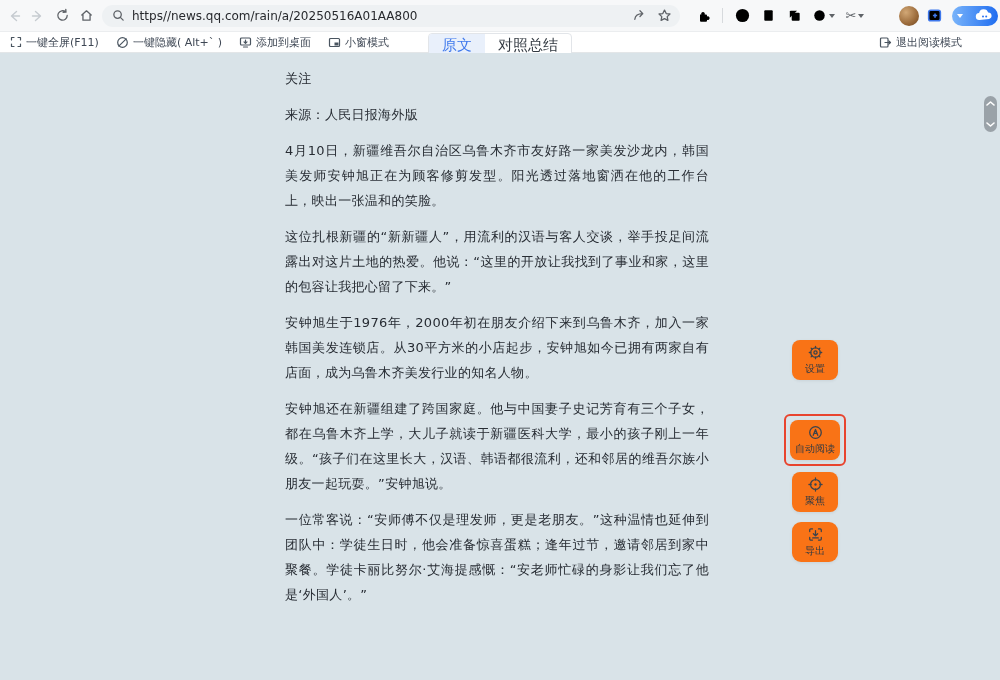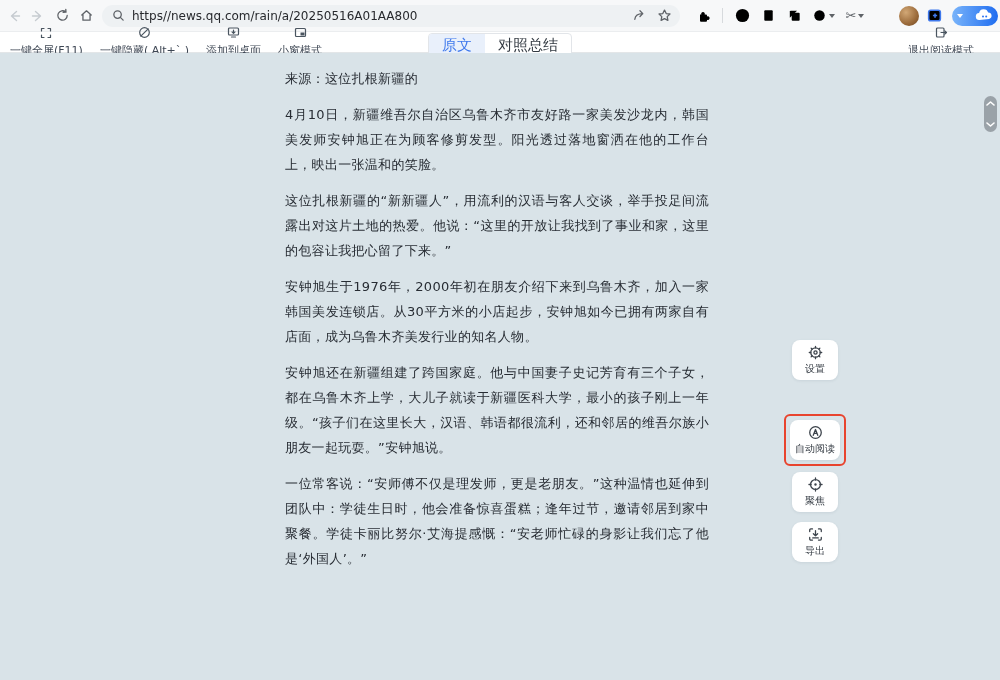--- a/index.html
+++ b/index.html
@@ -30,38 +30,38 @@
   .cloud-pill { width:46px; height:20px; border-radius:11px; margin-left:3px;
     background:linear-gradient(90deg,#79b4fa,#1e6cf0); display:flex; align-items:center; padding:0 5px; }
   .pill-caret { width:0; height:0; border-left:3.5px solid transparent; border-right:3.5px solid transparent;
     border-top:4.5px solid #fff; }
   .pill-cloud { margin-left:auto; }
 
   
   .reader-bar { height:21px; background:#ffffff; border-bottom:1px solid #e3e6e8;
     display:flex; align-items:center; padding:0 10px; position:relative; font-size:11px; color:#3e4754; }
   .left-tools { display:flex; align-items:center; gap:17px; }
-  .tool-item { display:flex; align-items:center; gap:4px;flex-direction:column; }
+  .tool-item { display:flex; align-items:center; gap:4px; }
   .tool-item svg { stroke:#4a5560; fill:none; stroke-width:1.2; stroke-linecap:round; stroke-linejoin:round; }
   .tab-group { position:absolute; left:50%; top:1px; transform:translateX(-50%);
     display:flex; border:1px solid #e2e5e9; border-radius:4px; background:#fff; overflow:hidden; }
   .tab { padding:2px 13px; font-size:15px; color:#333a42; }
   .tab.active { background:#e9f0fb; color:#3e78ec; }
-  .right-tools { margin-left:auto; margin-right:16px; display:flex; align-items:center; gap:4px; }
+  .right-tools { margin-left:auto; margin-right:28px; display:flex; align-items:center; gap:4px; }
 
   
   .content { position:relative; width:1000px; height:627px; background:#d9e3e8; }
   article { width:424px; margin-left:285px; padding-top:13px;
     font-size:13px; line-height:25px; color:#272c33; text-align:justify; letter-spacing:.3px; }
   article p { margin-bottom:11px; }
 
   
   .side-panel { position:absolute; left:779px; top:287px; width:72px;
     display:flex; flex-direction:column; align-items:center; gap:6px; }
-  .side-btn { min-width:46px; background:#ffffff; border-radius:8px; padding:5px 5px 4px;
+  .side-btn { min-width:46px; background:#f97316; border-radius:8px; padding:5px 5px 4px;
     display:flex; flex-direction:column; align-items:center; gap:2px;
     box-shadow:0 1px 3px rgba(60,80,95,.10); }
   .side-btn svg { stroke:#3c434b; fill:none; stroke-width:1.2; stroke-linecap:round; stroke-linejoin:round; }
   .side-btn span { font-size:10px; color:#333a42; white-space:nowrap; }
   .highlight-box { border:2px solid #e8442e; border-radius:6px; padding:4px;margin-top:28px; }
   .side-btn.last { margin-top:4px;border-radius:9px; }
 
   
   .scrollbar-thumb { position:absolute; right:3px; top:43px; width:13px; height:36px;
     background:#9aa2a8; border-radius:7px; display:flex; flex-direction:column;
@@ -217,21 +217,22 @@
           <rect x="1.5" y="2" width="7.5" height="9" rx="1"></rect>
           <path d="M6 6.5 h5.5 M9.8 4.8 l1.7 1.7 -1.7 1.7"></path>
         </svg>
       <span>退出阅读模式</span>
     </span>
   </div>
 </div>
 
 <div class="content">
   <article>
-    <p>来源：这位扎根新疆的</p>
+    <p>关注</p>
+    <p>来源：人民日报海外版</p>
     <p>4月10日，新疆维吾尔自治区乌鲁木齐市友好路一家美发沙龙内，韩国美发师安钟旭正在为顾客修剪发型。阳光透过落地窗洒在他的工作台上，映出一张温和的笑脸。</p>
     <p>这位扎根新疆的“新新疆人”，用流利的汉语与客人交谈，举手投足间流露出对这片土地的热爱。他说：“这里的开放让我找到了事业和家，这里的包容让我把心留了下来。”</p>
     <p>安钟旭生于1976年，2000年初在朋友介绍下来到乌鲁木齐，加入一家韩国美发连锁店。从30平方米的小店起步，安钟旭如今已拥有两家自有店面，成为乌鲁木齐美发行业的知名人物。</p>
     <p>安钟旭还在新疆组建了跨国家庭。他与中国妻子史记芳育有三个子女，都在乌鲁木齐上学，大儿子就读于新疆医科大学，最小的孩子刚上一年级。“孩子们在这里长大，汉语、韩语都很流利，还和邻居的维吾尔族小朋友一起玩耍。”安钟旭说。</p>
     <p>一位常客说：“安师傅不仅是理发师，更是老朋友。”这种温情也延伸到团队中：学徒生日时，他会准备惊喜蛋糕；逢年过节，邀请邻居到家中聚餐。学徒卡丽比努尔·艾海提感慨：“安老师忙碌的身影让我们忘了他是‘外国人’。”</p>
 
   </article>
 
   <div class="side-panel">
     <div class="side-btn">

